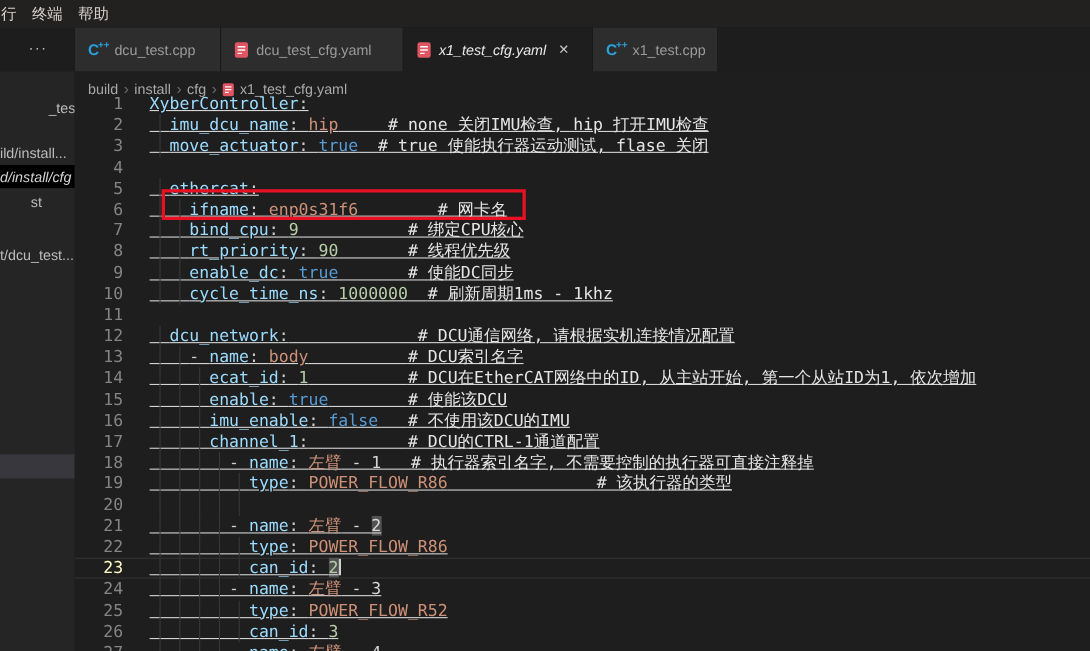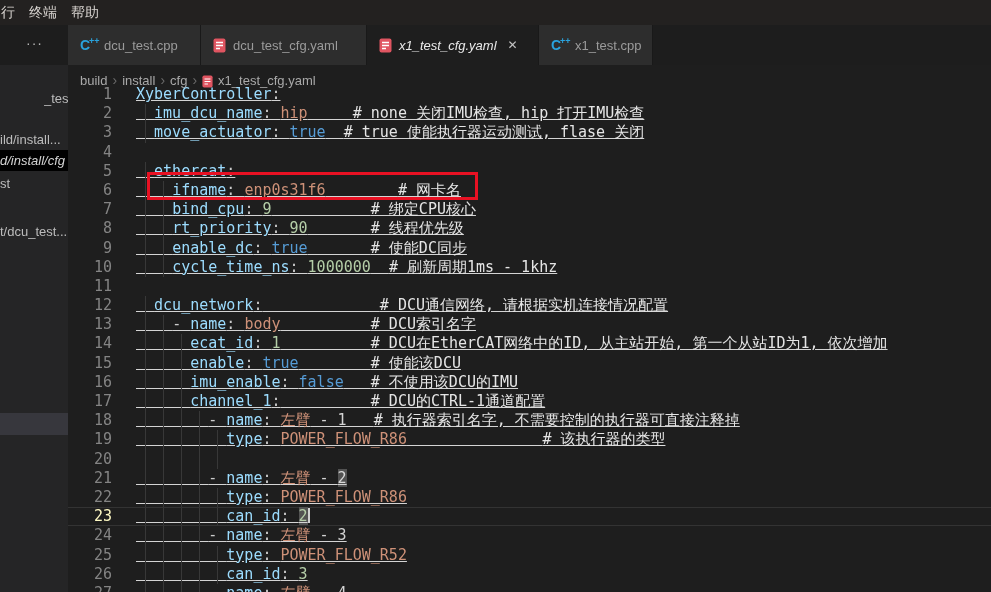--- a/index.html
+++ b/index.html
@@ -91,21 +91,21 @@
   </div>
 
   <div class="sidebar">
     <div class="sidebar-top">
       <span class="overflow-dots">···</span>
     </div>
     <div>
         <div class="side-item" style="top: 63px; margin-left: 44px;">_test</div>
         <div class="side-item" style="top: 104px;">ild/install...</div>
         <div class="side-item selected" style="top: 125px;">d/install/cfg</div>
-        <div class="side-item" style="top: 148px;">st</div>
+        <div class="side-item" style="top: 148px; padding-left: 28px;">st</div>
         <div class="side-item" style="top: 196px;">t/dcu_test...</div>
         <div class="side-band" style="top: 388px;"></div>
       </div>
   </div>
 
   <div class="editor-col">
     <div class="tabbar">
         <div class="tab" style="width: 133px;">
           <span class="cpp-ico">
             <b>C</b>

